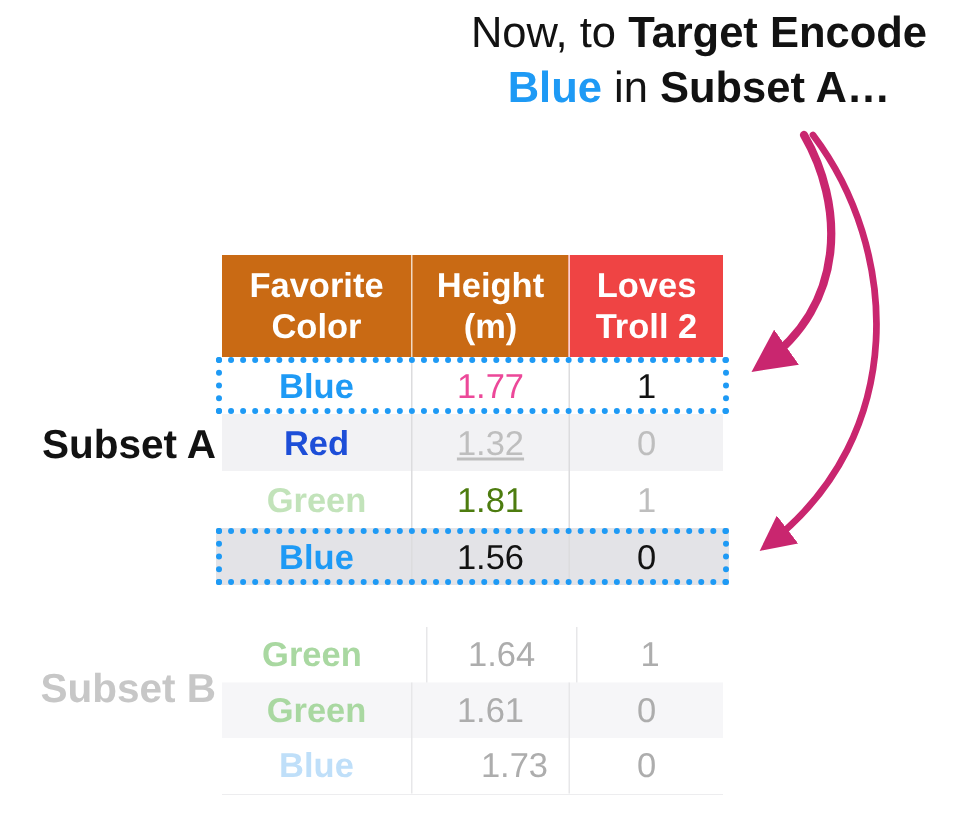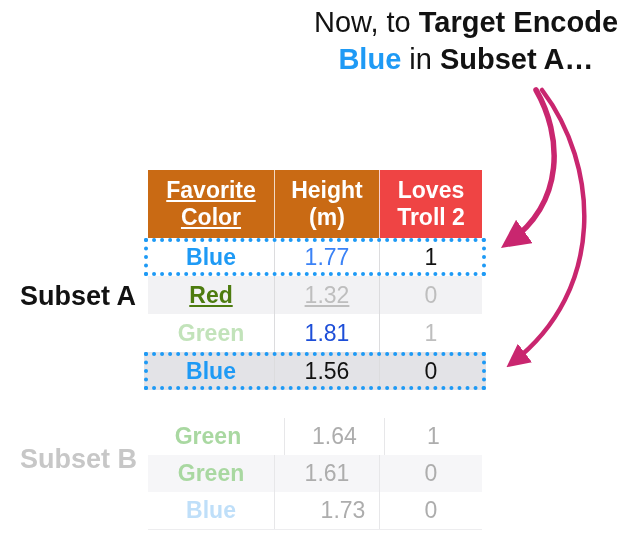--- a/index.html
+++ b/index.html
@@ -8,21 +8,21 @@
     font-family:"Liberation Sans", sans-serif; overflow:hidden;
   }
 
   
   .title { position:absolute; left:266px; top:4px; width:400px; text-align:center;
            font-size:29px; line-height:37px; color:#121212; }
   .title .bold { font-weight:700; }
   .title .blue { font-weight:700; }
 
   
-  .section-label { position:absolute; width:124px; text-align:left;
+  .section-label { position:absolute; width:124px; text-align:right;
                    font-weight:700; font-size:27px; line-height:39px; }
   .label-a { left:20px; top:277px; color:#121212; }
   .label-b { left:20px; top:440px; }
 
   
   .tbl { position:absolute; left:148px; top:170px; width:334px; }
   .hrow { display:flex; height:68px; }
   .hcell { box-sizing:border-box; display:flex; align-items:center; justify-content:center;
            text-align:center; color:#ffffff; font-weight:700; font-size:23px; line-height:27px; }
   .hcell + .hcell { border-left:1px solid rgba(255,255,255,0.75); }
@@ -56,39 +56,39 @@
     <div><span>Now, to </span><span class="bold">Target Encode</span></div>
     <div><span class="blue" style="color: rgb(30, 154, 245);">Blue</span><span> in </span><span class="bold">Subset A…</span></div>
   </div>
 
   <div class="section-label label-a">Subset A</div>
   <div class="section-label label-b" style="color: rgb(199, 199, 199);">Subset B</div>
 
   <div class="tbl">
 
     <div class="hrow">
-      <div class="hcell c1" style="background-color: rgb(201, 106, 20); text-decoration: underline;">Favorite Color</div>
+      <div class="hcell c1" style="background-color: rgb(201, 106, 20);">Favorite Color</div>
       <div class="hcell c2" style="background-color: rgb(201, 106, 20);">Height (m)</div>
       <div class="hcell c3" style="background-color: #ef4444;">Loves Troll 2</div>
     </div>
 
     <div>
       <div class="brow hl" style="border-color: rgb(30, 154, 245);">
         <div class="bcell c1 colname" style="color: rgb(30, 154, 245);">Blue</div>
-        <div class="bcell c2" style="color: #3b82f6;">1.77</div>
+        <div class="bcell c2" style="color: #ec4899;">1.77</div>
         <div class="bcell c3" style="color: rgb(18, 18, 18);">1</div>
       </div>
       <div class="brow stripe-a">
-        <div class="bcell c1 colname" style="color: #4d7c0f; text-decoration: underline;">Red</div>
+        <div class="bcell c1 colname" style="color: #1d4ed8;">Red</div>
         <div class="bcell c2" style="color: rgb(190, 190, 190); text-decoration: underline;">1.32</div>
         <div class="bcell c3" style="color: rgb(190, 190, 190);">0</div>
       </div>
       <div class="brow">
         <div class="bcell c1 colname" style="color: rgb(194, 227, 186);">Green</div>
-        <div class="bcell c2" style="color: #1d4ed8;">1.81</div>
+        <div class="bcell c2" style="color: #4d7c0f;">1.81</div>
         <div class="bcell c3" style="color: rgb(190, 190, 190);">1</div>
       </div>
       <div class="brow hl hl-bg" style="border-color: rgb(30, 154, 245);">
         <div class="bcell c1 colname" style="color: rgb(30, 154, 245);">Blue</div>
         <div class="bcell c2" style="color: rgb(18, 18, 18); text-align: right;">1.56</div>
         <div class="bcell c3" style="color: rgb(18, 18, 18);">0</div>
       </div>
     </div>
 
     <div class="sb">

